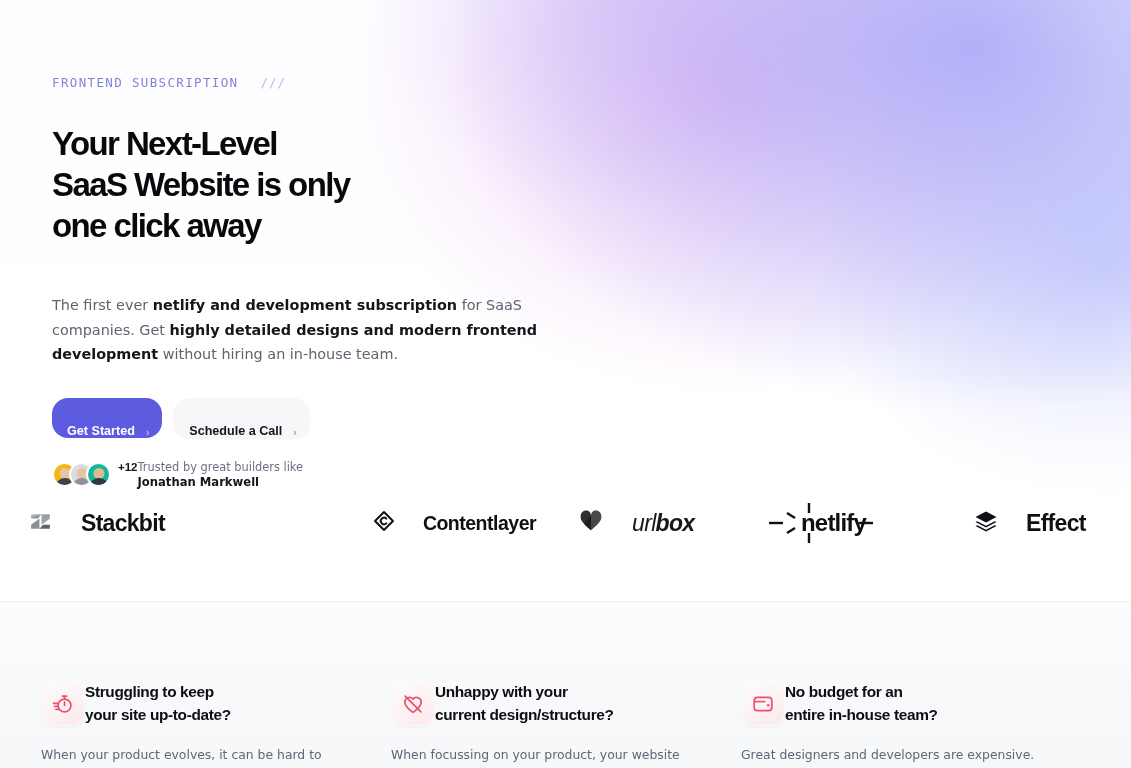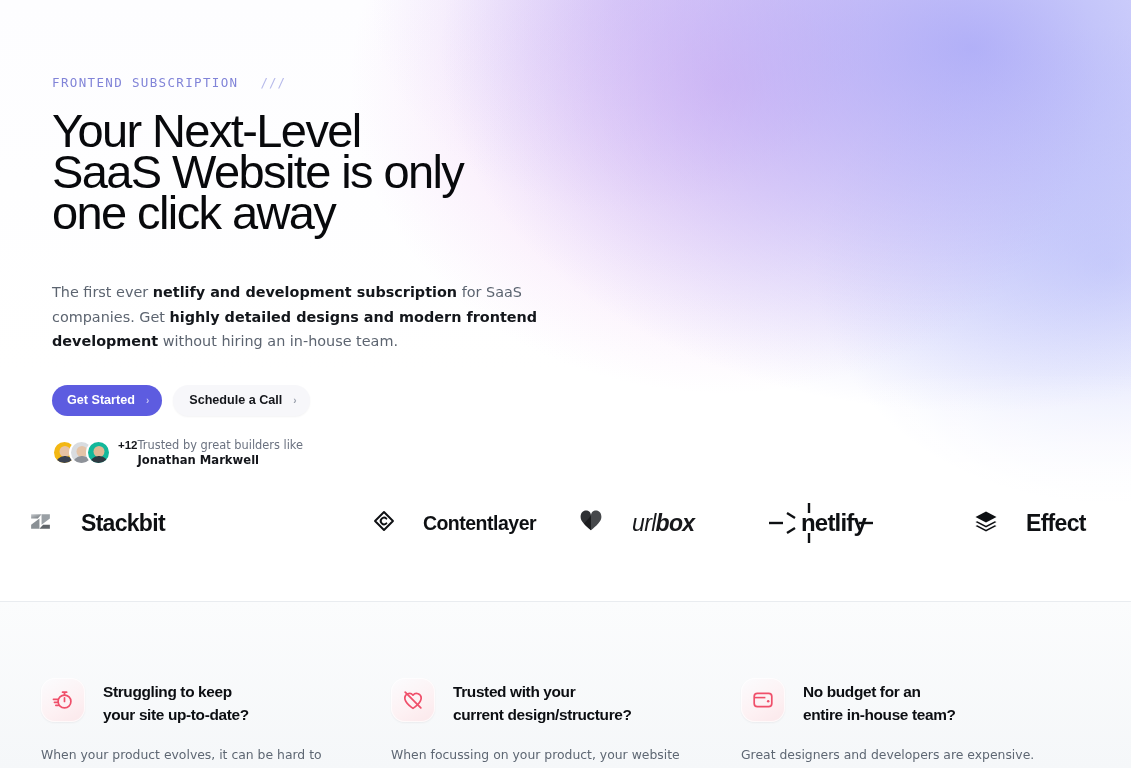--- a/index.html
+++ b/index.html
@@ -34,40 +34,40 @@
   .eyebrow {
     font-family: "DejaVu Sans Mono", "Liberation Mono", monospace;
     font-size: 12.5px; letter-spacing: 1.35px;
     color: #8184d8; font-weight: 400;
     display: flex; align-items: center; gap: 22px;
     height: 16px;
   }
   .eyebrow .slashes { color: #b6b9ea; letter-spacing: 1px; }
 
   h1.headline {
-    margin-top: 20px;
-    font-size: 47px; line-height: 41px;
-    font-weight: 400; letter-spacing: -1.6px;
+    margin-top: 33px;
+    font-size: 33px; line-height: 41px;
+    font-weight: 700; letter-spacing: -1.6px;
     color: #08090c;
     font-family: "Liberation Sans", sans-serif;
   }
   h1.headline .ln { display: block; }
 
   .lede {
     margin-top: 47px;
     font-size: 14.4px; line-height: 24.6px;
     color: #5c6470; max-width: 488px;
     font-family: "DejaVu Sans", sans-serif;
   }
   .lede b { color: #13161b; font-weight: 700; }
 
   .cta-row { margin-top: 31px; display: flex; align-items: center; gap: 11px; }
   .btn {
-    display: inline-flex; align-items: center; gap: 11px;
-    height: 31px; border-radius: 16px; border: 0;
+    display: inline-flex; align-items: flex-end; gap: 11px;
+    height: 40px; border-radius: 16px; border: 0;
     font-size: 12.6px; font-weight: 700; cursor: pointer;
     font-family: "Liberation Sans", sans-serif;
     white-space: nowrap;
   }
   .btn-primary { background: #5d5ce0; color: #ffffff; padding: 0 13px 0 15px; }
   .btn-primary .chev { color: #c3c2f4; font-size: 10px; font-weight: 700; }
   .btn-ghost {
     background: #f7f7fa; color: #14161b; padding: 0 13px 0 16px;
     box-shadow: 0 1px 2px rgba(20,22,30,0.05);
   }
@@ -130,21 +130,21 @@
 
   
   .problems {
     position: absolute; left: 0; top: 602px; width: 1131px; height: 166px;
     background: linear-gradient(180deg, #fbfcfd 0%, #f5f7f9 100%);
     padding: 76px 36px 0 41px;
   }
   .cards { display: flex; gap: 0; }
   .card { width: 350px; flex: none; }
   .card:nth-child(2) { margin-left: 0; }
-  .card-head { display: flex; align-items: flex-start; gap: 18px; }
+  .card-head { display: flex; align-items: flex-end; gap: 0; }
   .card-icon {
     width: 44px; height: 44px; border-radius: 14px; flex: none;
     background: linear-gradient(150deg, #fbfcfe 0%, #fdf1f3 60%, #fbe7ea 100%);
     box-shadow: 0 1px 2px rgba(30,35,45,0.06), inset 0 0 0 1px rgba(255,255,255,0.7);
     display: flex; align-items: center; justify-content: center;
   }
   .card-title {
     font-size: 15.4px; line-height: 23px; font-weight: 800;
     color: #0c0e12; letter-spacing: -0.35px; padding-top: 2px;
     font-family: "Liberation Sans", sans-serif;
@@ -312,21 +312,21 @@
 
       <div class="card">
         <div class="card-head">
           <div class="card-icon">
             <svg width="24" height="24" viewBox="0 0 24 24">
               <path d="M12 20.4s-8.2-5.2-8.2-10.4A4.6 4.6 0 0 1 12 7.2a4.6 4.6 0 0 1 8.2 2.8c0 5.2-8.2 10.4-8.2 10.4z" fill="none" stroke="#ef4f6a" stroke-width="1.7" stroke-linejoin="round"></path>
               <line x1="4.2" y1="4.2" x2="19.8" y2="19.8" stroke="#ef4f6a" stroke-width="1.8" stroke-linecap="round"></line>
             </svg>
           </div>
           <div class="card-title">
-            <span class="ln">Trusted with your</span>
+            <span class="ln">Unhappy with your</span>
             <span class="ln">current design/structure?</span>
           </div>
         </div>
         <div class="card-body">When focussing on your product, your website can</div>
       </div>
 
       <div class="card">
         <div class="card-head">
           <div class="card-icon">
             <svg width="24" height="24" viewBox="0 0 24 24">

